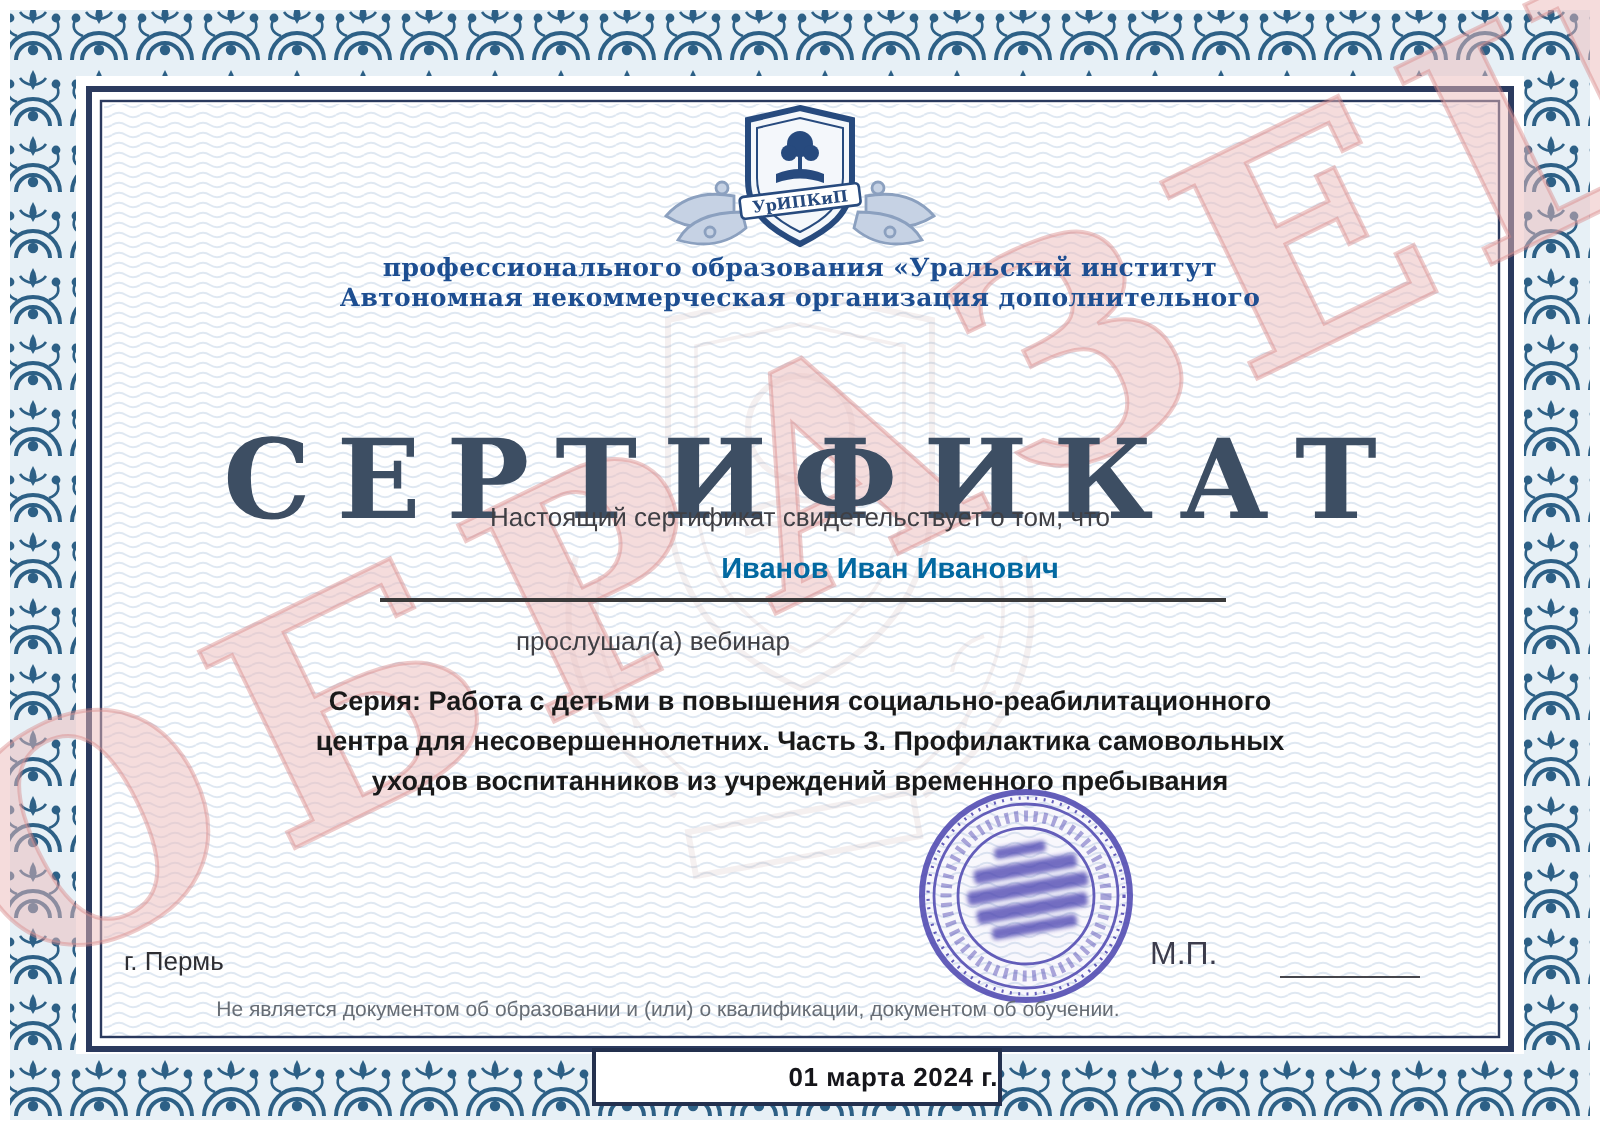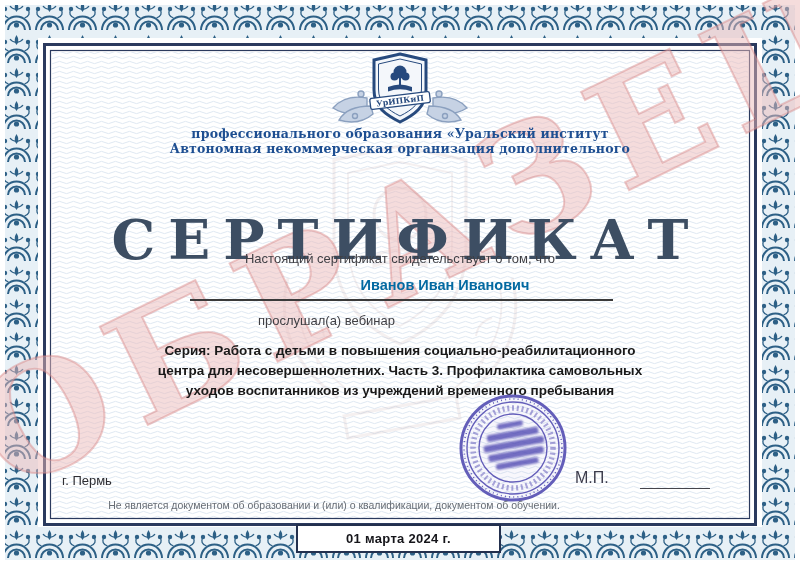--- a/index.html
+++ b/index.html
@@ -32,21 +32,21 @@
            font-weight:bold;font-size:13.5px;line-height:20px;color:#191919;}
   .seal{position:absolute;left:450px;top:393px;}
   .city{position:absolute;left:62px;top:473px;font-size:13px;color:#2e2e33;}
   .director{position:absolute;left:264px;top:458px;font-size:12.5px;line-height:15.5px;color:#2e2e33;}
   .mp{position:absolute;left:575px;top:469px;font-size:16px;color:#3c3c4c;}
   .sig-line{position:absolute;left:640px;top:488px;width:70px;border-top:1.5px solid #45454c;height:0;}
   .disclaimer{position:absolute;left:0;top:499px;width:668px;text-align:center;
               font-size:10.5px;color:#676d75;}
   .date-box{position:absolute;left:296px;top:524px;width:201px;height:25px;z-index:4;
             background:#ffffff;border:2px solid #23304e;display:flex;align-items:center;
-            justify-content:center;font-weight:bold;font-size:13px;color:#15151a;letter-spacing:0.3px;}
+            justify-content:flex-end;font-weight:bold;font-size:13px;color:#15151a;letter-spacing:0.3px;}
 </style>
 </head>
 <body>
 
 <div class="cert">
 
   <svg class="bg-svg" width="800" height="565">
     <defs>
       <pattern id="orn" width="33" height="33" patternUnits="userSpaceOnUse">
         <rect width="33" height="33" fill="#e7f0f6"></rect>

